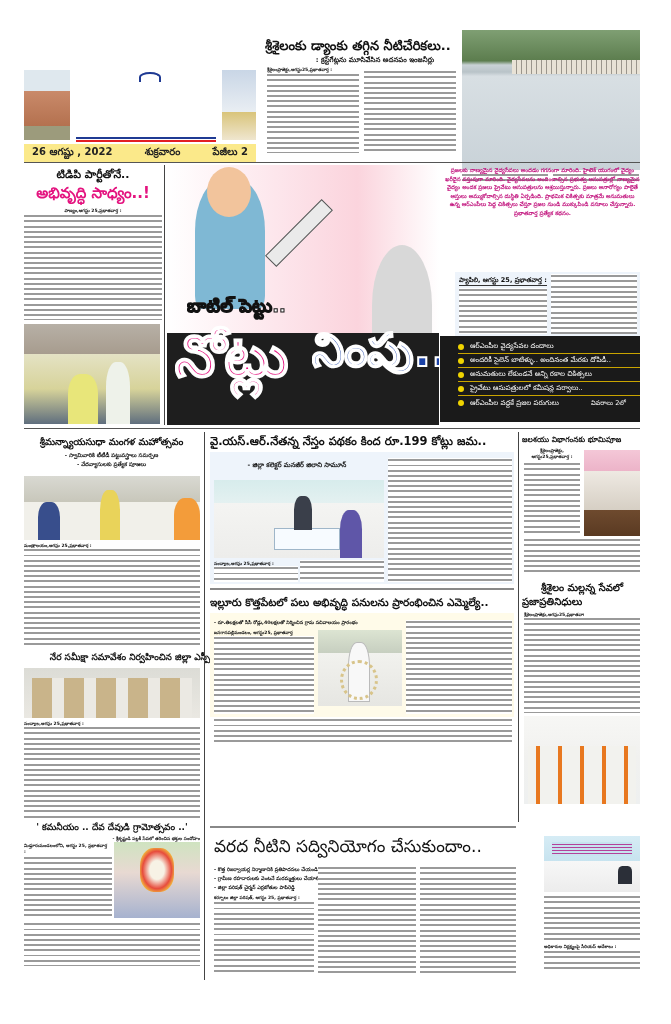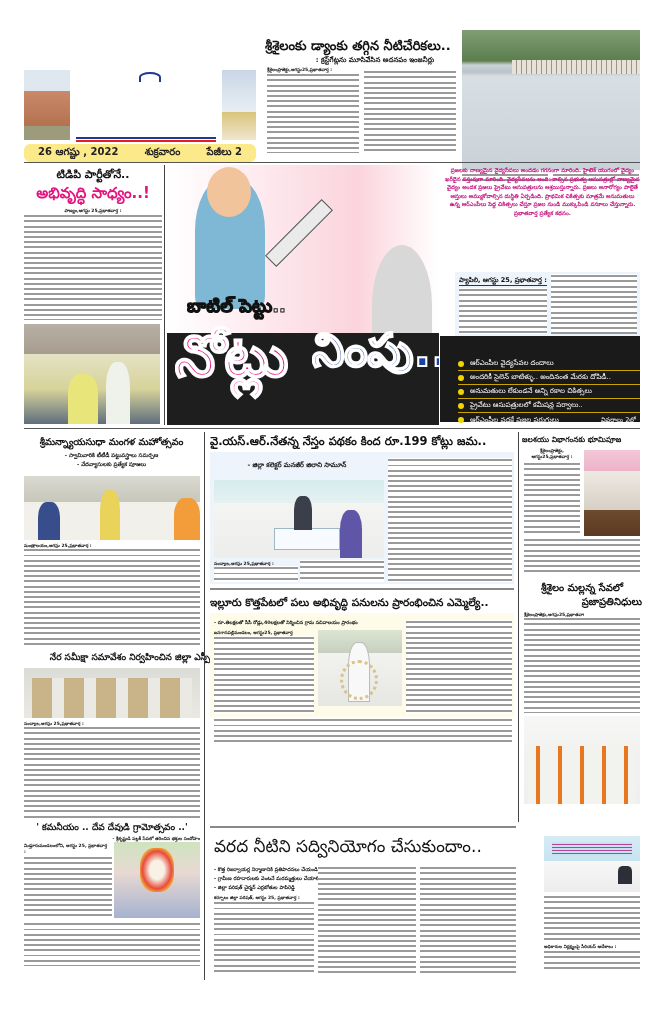--- a/index.html
+++ b/index.html
@@ -8,21 +8,21 @@
 .txt{font-size:4px;line-height:5.2px;color:#555;text-align:justify;overflow:hidden;word-break:break-all;}
 .txt.fill{background:repeating-linear-gradient(to bottom,#fff 0,#fff 1.3px,#9a9a9a 1.3px,#9a9a9a 3.2px,#fff 3.2px,#fff 5.2px);color:transparent;}
 .photo{overflow:hidden;}
 .h{font-weight:bold;color:#111;white-space:nowrap;overflow:hidden;}
 .rule{background:#555;}
 .vrule{background:#444;}
 
 #mast-red{background:#e31e24;color:#fff;font-weight:bold;display:flex;align-items:center;justify-content:center;font-size:29px;letter-spacing:1px;}
 #mast-red .bar{display:inline-block;width:6px;height:26px;background:#ffd200;margin:0 8px;}
 #logo{color:#1f3a93;font-weight:900;font-size:56px;text-align:center;line-height:64px;letter-spacing:-2px;}
-#dateband{background:#fbe98a;font-size:10px;font-weight:bold;display:flex;justify-content:space-between;align-items:center;padding:0 14px;color:#222;border-radius:6px;}
+#dateband{background:#fbe98a;font-size:10px;font-weight:bold;display:flex;justify-content:space-between;align-items:center;padding:0 8px;color:#222;}
 .pink{color:#e4137f;}
 .bullet{display:flex;align-items:center;font-size:7px;color:#fff;height:14px;border-bottom:1px solid #c9a400;margin-left:18px;}
 .bullet .dot{width:6px;height:6px;border-radius:50%;background:#f0d400;margin-right:6px;flex:none;}
 </style>
 </head>
 <body>
 
 <div class="abs" style="left:24px;top:30px;width:232px;height:175px;">
   <div class="abs photo" style="left:0;top:40px;width:46px;height:70px;background:linear-gradient(#dfe8ee 0,#dfe8ee 30%,#c98a6a 30%,#b4714f 80%,#9c9b7c 80%);"></div>
   <div class="abs" style="left:115px;top:42px;width:22px;height:10px;border:2px solid #1f3a93;border-radius:50% 50% 0 0;border-bottom:none;"></div>
@@ -73,41 +73,41 @@
 <div class="abs" style="left:445px;top:166px;width:195px;height:92px;font-size:5.6px;line-height:8.5px;color:#c2167f;text-align:center;font-weight:bold;overflow:hidden;">
   <span>ప్రజలకు నాణ్యమైన వైద్యసేవలు అందడం గగనంగా మారింది. హైటెక్ యుగంలో వైద్యం ఖరీదైన వస్తువుగా మారింది. వైద్యసేవలను అందించాల్సిన ప్రభుత్వ ఆసుపత్రుల్లో నాణ్యమైన వైద్యం అందక ప్రజలు ప్రైవేటు ఆసుపత్రులను ఆశ్రయిస్తున్నారు. ప్రజలు అనారోగ్యం పాలైతే ఆస్తులు అమ్ముకోవాల్సిన దుస్థితి ఏర్పడింది. ప్రాథమిక చికిత్సకు మాత్రమే అనుమతులు ఉన్న ఆర్ఎంపీలు పెద్ద చికిత్సలు చేస్తూ ప్రజల నుండి ముక్కుపిండి వసూలు చేస్తున్నారు.</span>
   <span>ప్రభాతవార్త ప్రత్యేక కథనం.</span>
 </div>
 <div class="abs" style="left:455px;top:272px;width:185px;height:64px;background:#eef4fb;">
   <div class="abs h" style="left:4px;top:4px;font-size:6.5px;width:88px;">ప్యాపిలి, ఆగస్టు 25, ప్రభాతవార్త :</div>
   <div class="abs" style="left:4px;top:13px;width:88px;height:1px;background:#333;"></div>
   <div class="abs txt fill" style="left:4px;top:16px;width:88px;height:46px;"></div>
   <div class="abs txt fill" style="left:96px;top:2px;width:86px;height:60px;"></div>
 </div>
-<div class="abs" style="left:440px;top:336px;width:200px;height:86px;background:#1a1a1a;padding-top:21px;">
+<div class="abs" style="left:440px;top:336px;width:200px;height:86px;background:#1a1a1a;padding-top:4px;">
   <div class="bullet">
       <span class="dot"></span>
       <span>ఆర్ఎంపీల వైద్యసేవల దందాలు</span>
     </div>
   <div class="bullet">
       <span class="dot"></span>
       <span>అందరికీ సైలెన్ బాటిళ్ళు.. అందినంత మేరకు దోపిడీ..</span>
     </div>
   <div class="bullet">
       <span class="dot"></span>
       <span>అనుమతులు లేకుండనే అన్ని రకాల చికిత్సలు</span>
     </div>
   <div class="bullet">
       <span class="dot"></span>
       <span>ప్రైవేటు ఆసుపత్రులలో కమీషన్ల పర్వాలు..</span>
     </div>
   <div class="bullet" style="border-bottom:none;">
       <span class="dot"></span>
       <span>ఆర్ఎంపీల వద్దకే ప్రజల పరుగులు</span>
-    <span style="margin-left:auto;margin-right:4px;font-size:6.5px;">వివరాలు 2లో</span>
+    <span style="margin-left:auto;margin-right:14px;font-size:6.5px;">వివరాలు 2లో</span>
     </div>
 </div>
 
 <div class="abs rule" style="left:24px;top:428px;width:616px;height:1px;"></div>
 
 <div class="abs h" style="left:24px;top:436px;width:175px;font-size:9.5px;text-align:center;">శ్రీమన్న్యాయసుధా మంగళ మహోత్సవం</div>
 <div class="abs h" style="left:24px;top:452px;width:175px;font-size:5.5px;text-align:center;">- స్వామివారికి టీటీడీ పట్టువస్త్రాలు సమర్పణ</div>
 <div class="abs h" style="left:24px;top:461px;width:175px;font-size:5.5px;text-align:center;">- వేదవ్యాసులకు ప్రత్యేక పూజలు</div>
 <div class="abs photo" style="left:24px;top:476px;width:176px;height:64px;background:linear-gradient(180deg,#d9d9d2 0,#c8c7bb 40%,#f1f0ea 40%,#f1f0ea 100%);">
   <div class="abs" style="left:150px;top:22px;width:26px;height:42px;background:#f39c3a;border-radius:40% 40% 0 0;"></div>
@@ -176,21 +176,21 @@
 <div class="abs txt fill" style="left:318px;top:866px;width:98px;height:107px;"></div>
 <div class="abs txt fill" style="left:420px;top:866px;width:96px;height:107px;"></div>
 
 <div class="abs vrule" style="left:518px;top:432px;width:1px;height:390px;"></div>
 <div class="abs h" style="left:522px;top:435px;width:120px;font-size:7.5px;">జలశయు విభాగంనకు భూమిపూజ</div>
 <div class="abs h" style="left:524px;top:448px;width:56px;font-size:4.5px;white-space:normal;line-height:6px;text-align:center;">శ్రీశైలంప్రాజెక్టు, ఆగస్టు25,ప్రభాతవార్త :</div>
 <div class="abs txt fill" style="left:524px;top:462px;width:56px;height:74px;"></div>
 <div class="abs photo" style="left:584px;top:450px;width:56px;height:86px;background:linear-gradient(180deg,#f4c7d7 0,#ecb3c8 25%,#eee9e2 25%,#d6cfc4 70%,#6e4a2e 70%,#5a3a22 100%);"></div>
 <div class="abs txt fill" style="left:524px;top:538px;width:116px;height:38px;"></div>
 <div class="abs h" style="left:522px;top:582px;width:120px;font-size:10px;text-align:center;">శ్రీశైలం మల్లన్న సేవలో</div>
-<div class="abs h" style="left:522px;top:596px;width:120px;font-size:10px;text-align:right;">ప్రజాప్రతినిధులు</div>
+<div class="abs h" style="left:522px;top:596px;width:120px;font-size:10px;text-align:left;">ప్రజాప్రతినిధులు</div>
 <div class="abs h" style="left:524px;top:612px;width:60px;font-size:4.5px;">శ్రీశైలంప్రాజెక్టు,ఆగస్టు25,ప్రభాతవార్త :</div>
 <div class="abs txt fill" style="left:524px;top:617px;width:116px;height:96px;"></div>
 <div class="abs photo" style="left:524px;top:716px;width:116px;height:88px;background:linear-gradient(180deg,#f7f7f5 0,#f1f1ef 45%,#eef0f0 100%);">
   <div class="abs" style="left:4px;top:30px;width:108px;height:58px;background:repeating-linear-gradient(90deg,#f2f2ee 0,#f2f2ee 8px,#e8781f 8px,#e8781f 12px,#f2f2ee 12px,#f2f2ee 22px);"></div>
 </div>
 
 <div class="abs photo" style="left:544px;top:836px;width:96px;height:56px;background:linear-gradient(180deg,#d6ecf5 0,#c7e3ef 45%,#f7f7f7 45%,#ececec 100%);">
   <div class="abs" style="left:8px;top:6px;width:80px;height:14px;background:repeating-linear-gradient(to bottom,#c7e3ef 0,#c7e3ef 2px,#b4419a 2px,#b4419a 3px);"></div>
   <div class="abs" style="left:74px;top:30px;width:14px;height:18px;background:#2b2f38;border-radius:30% 30% 0 0;"></div>
 </div>

